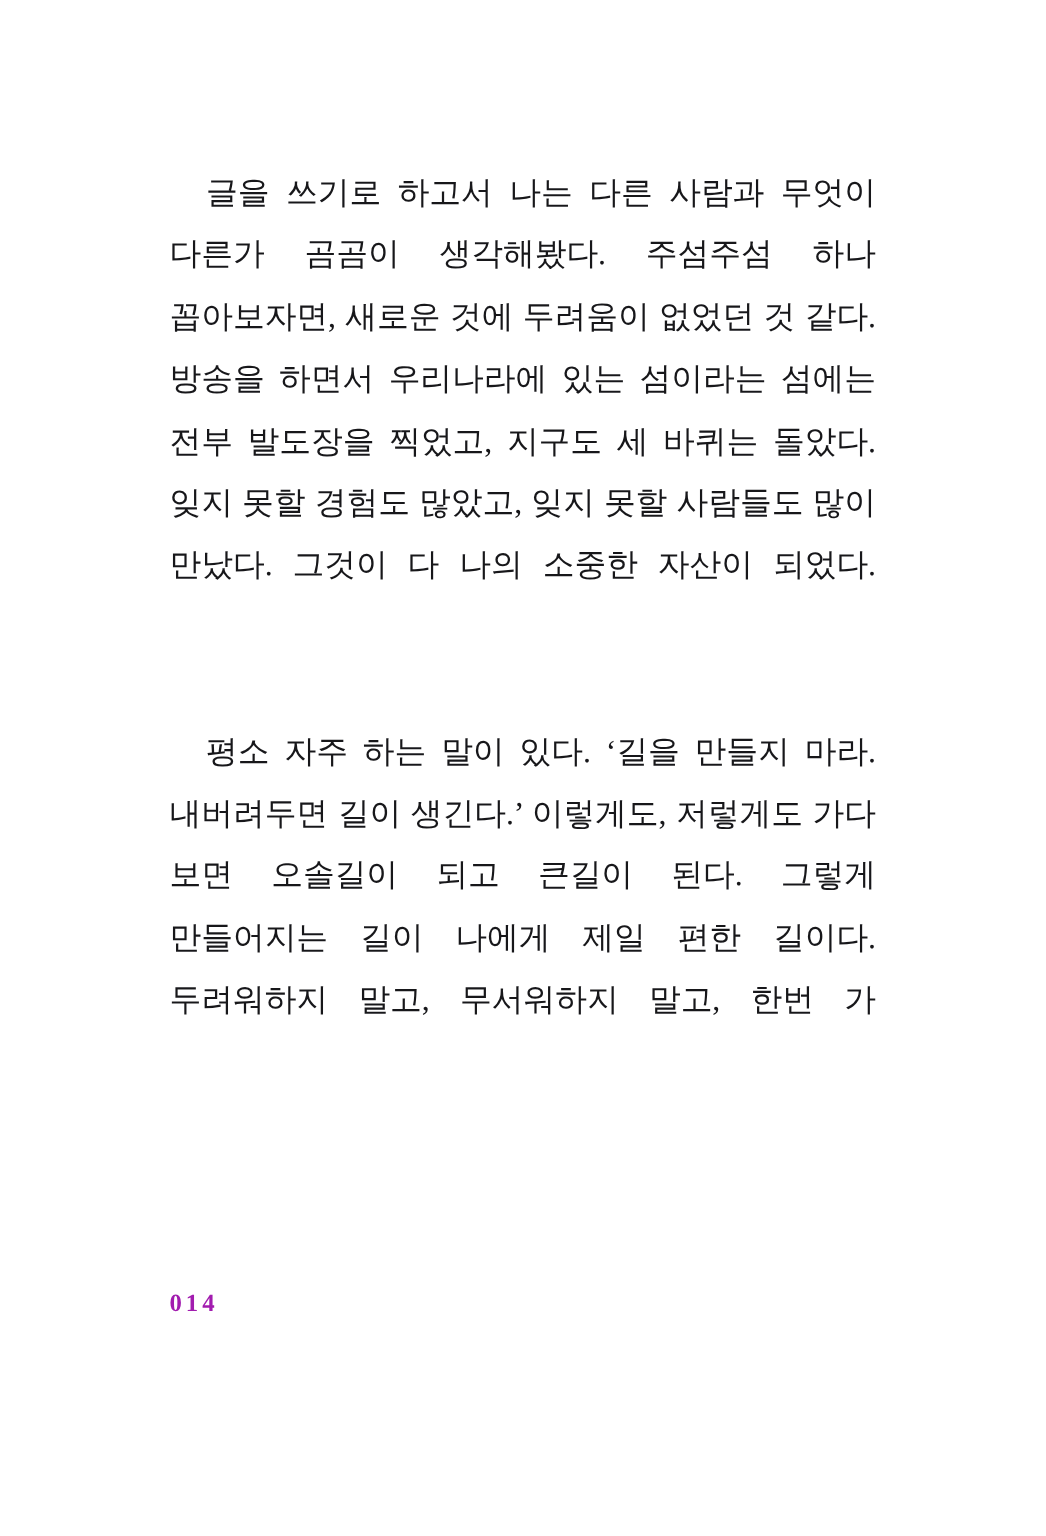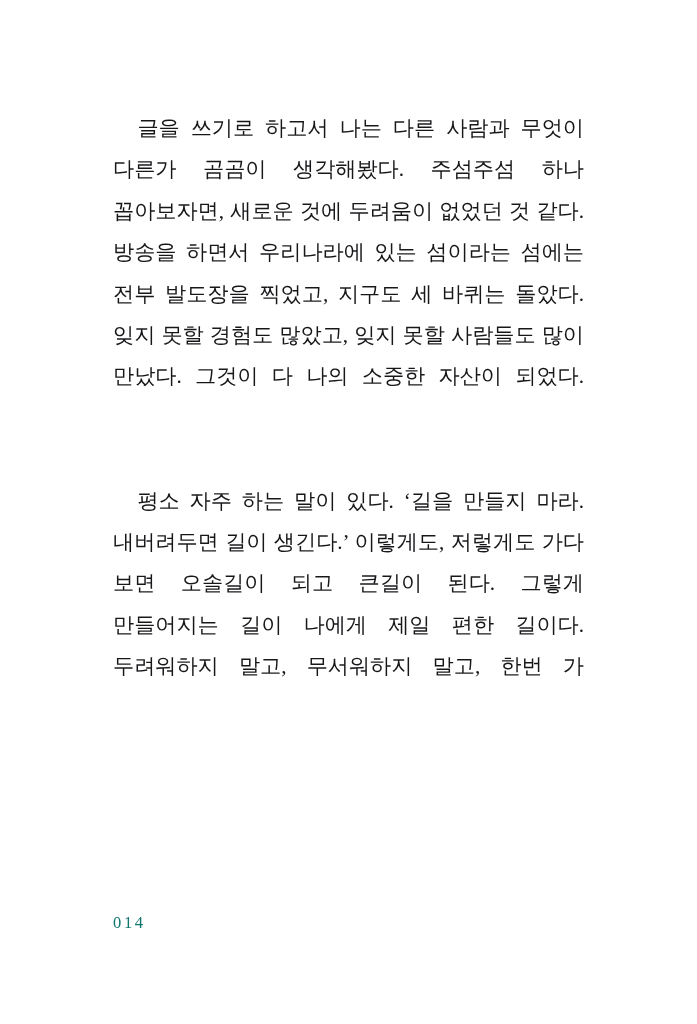--- a/index.html
+++ b/index.html
@@ -53,25 +53,25 @@
   
   .paragraph:after {
     content: "";
     display: inline-block;
     width: 100%;
   }
 
   .page-number {
     position: absolute;
     left: 113px;
-    top: 913px;
+    top: 859px;
     font-family: "Liberation Serif", "DejaVu Serif", serif;
     font-size: 16.5px;
-    font-weight: 400;
-    color: #0f766e;
+    font-weight: 700;
+    color: #a21caf;
     letter-spacing: 0.16em;
   }
 </style>
 </head>
 <body>
 
 <div class="page">
 
   <div class="text-column">
 

